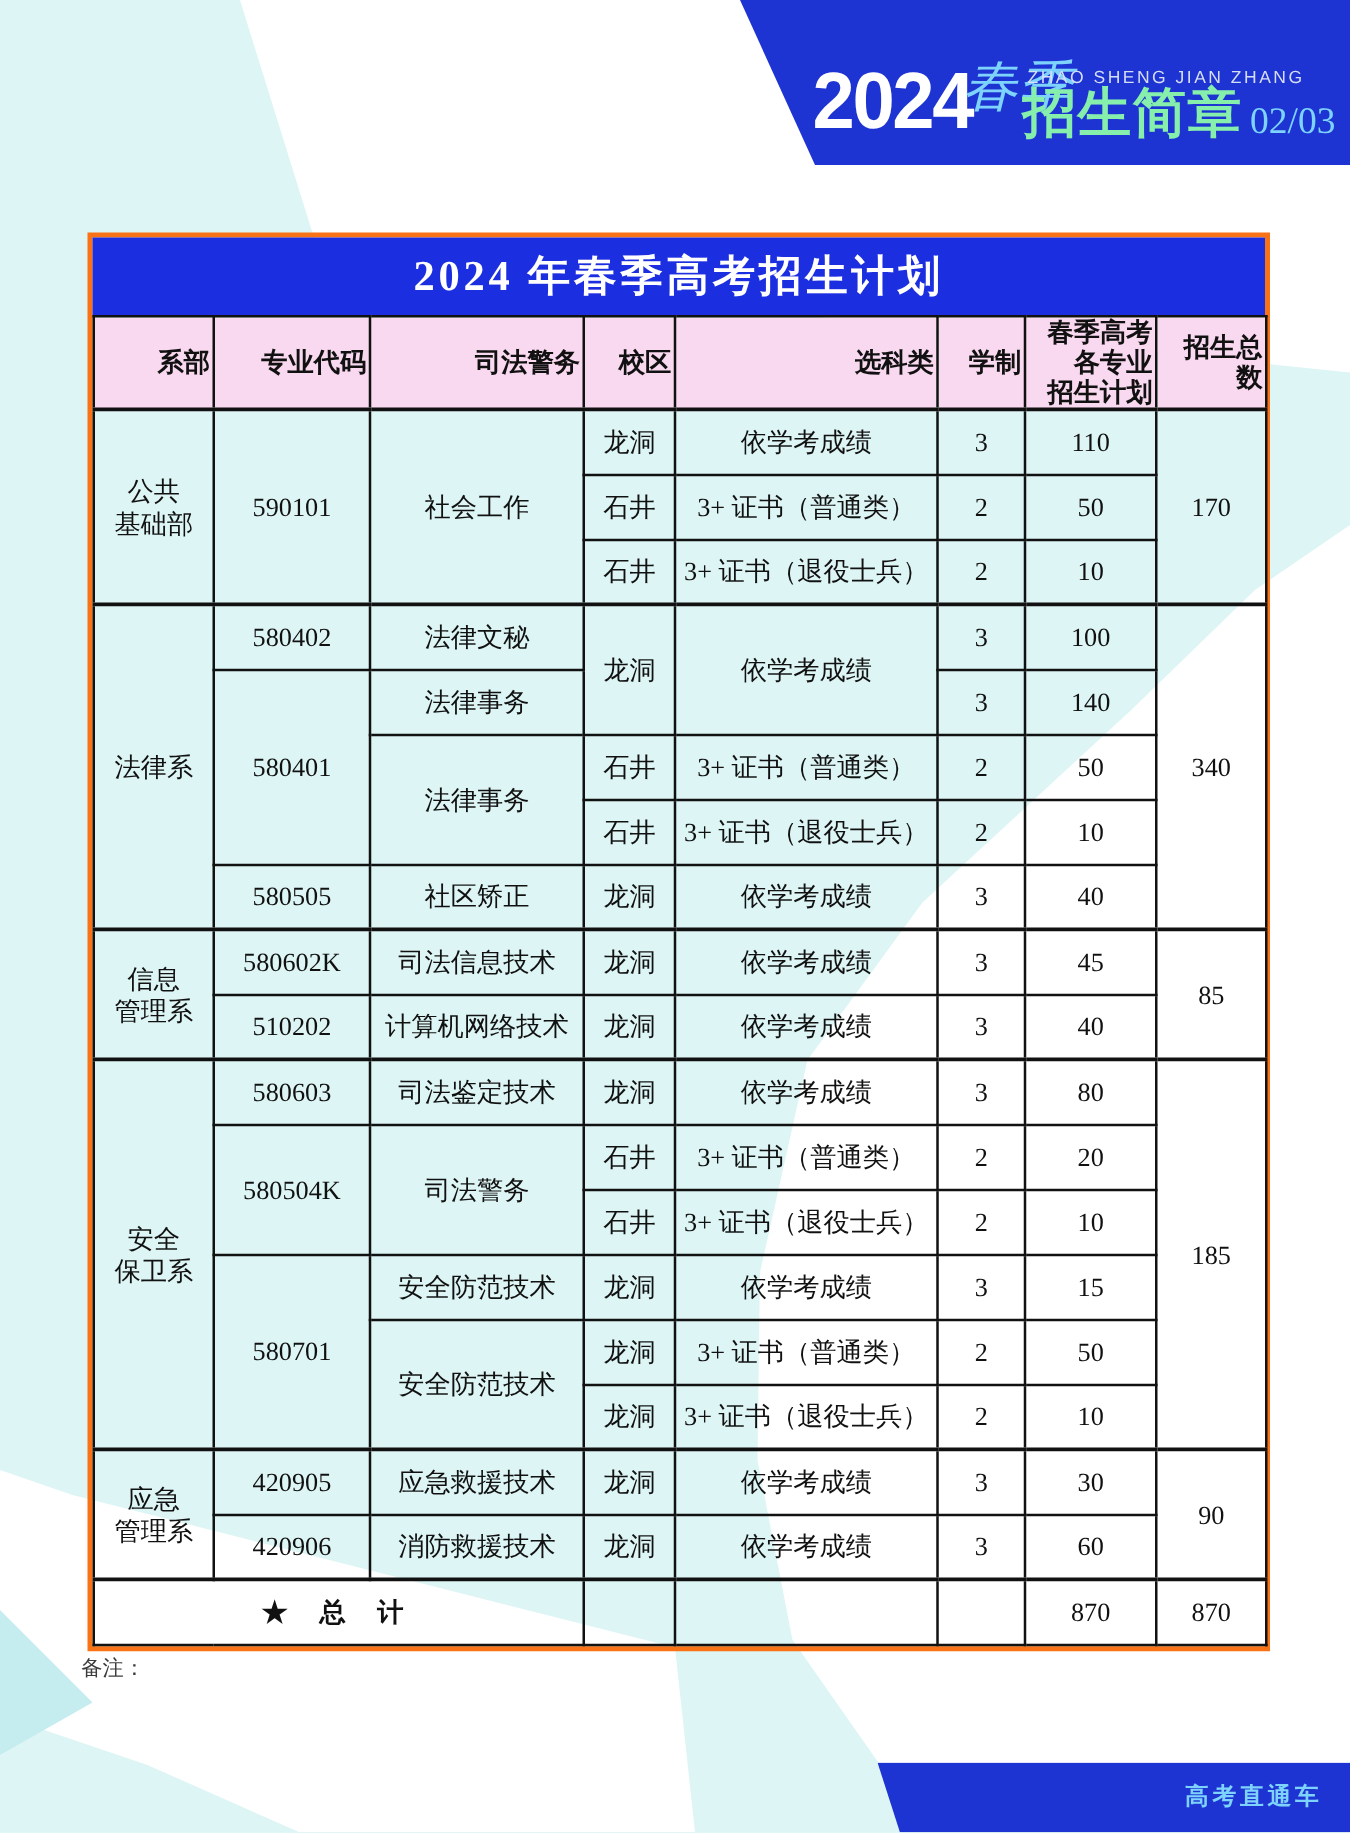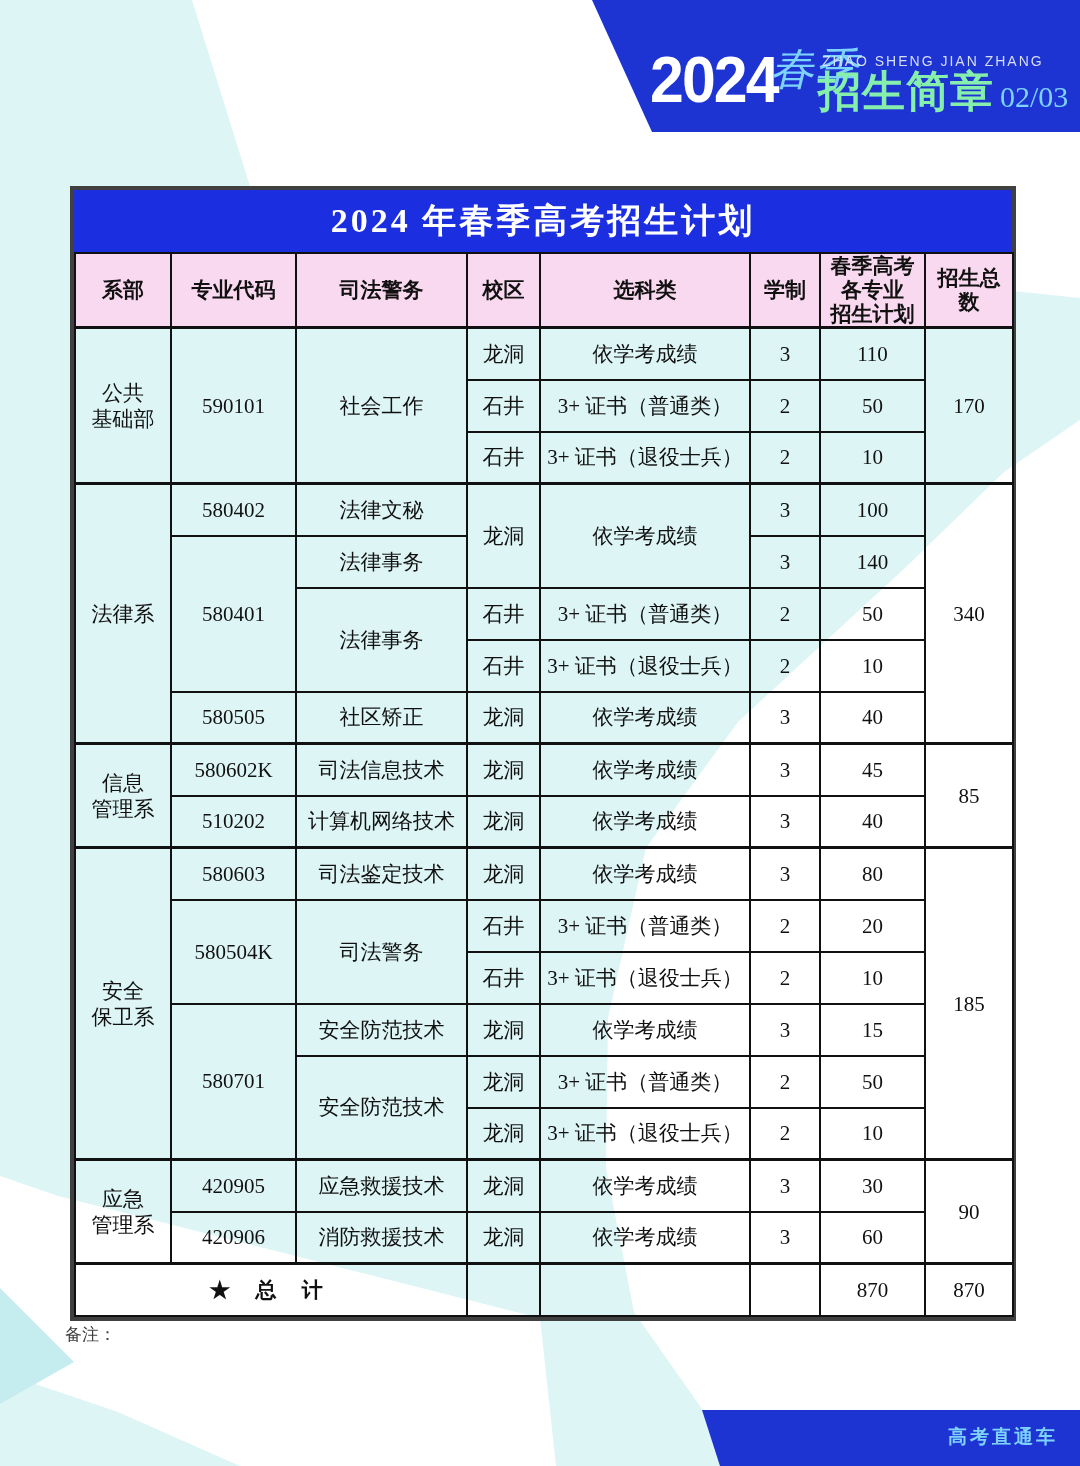--- a/index.html
+++ b/index.html
@@ -49,42 +49,42 @@
     font-size:43px;font-weight:800;color:#86efac;letter-spacing:1px;line-height:1;white-space:nowrap;
   }
   .banner .pagenum{
     position:absolute;left:1000px;top:82px;
     font-family:"Liberation Serif","DejaVu Serif",serif;
     font-size:30px;color:#7dd3fc;line-height:1;
   }
   
   .table-wrap{
     position:absolute;left:70px;top:186px;width:938px;
-    border:4px solid #404040;background:transparent;
+    border:4px solid #f97316;background:transparent;
   }
   .table-title{
     height:62px;background:var(--title-blue,#1c2fe0);
     display:flex;align-items:center;justify-content:center;
     font-family:"Liberation Serif","DejaVu Serif",serif;
     font-size:34px;font-weight:700;color:#fff;letter-spacing:3px;
   }
   table.plan{
     border-collapse:collapse;table-layout:fixed;width:938px;
     font-family:"Liberation Serif","DejaVu Serif",serif;
     font-size:21px;color:#111;
   }
   table.plan th,table.plan td{
     border:2px solid #111;text-align:center;vertical-align:middle;
     padding:0 2px;overflow:hidden;
   }
   table.plan thead tr{height:70px;}
   table.plan tbody tr{height:52px;}
   table.plan th{
     background:var(--pink,#f9d9ef);font-weight:600;font-size:21px;
-    white-space:pre-line;line-height:24px;
+    white-space:pre-line;line-height:24px;text-align:right;
   }
   table.plan td{background:transparent;white-space:pre-line;line-height:26px;}
   table.plan tr.group-start td{border-top:3px solid #111;}
   table.plan td.total-label{letter-spacing:10px;font-weight:600;}
   
   .notes{position:absolute;left:65px;top:1324px;width:900px;
     font-size:17px;color:#3c3c3c;line-height:22px;}
   .notes .label{position:absolute;left:0;top:0;}
   .notes .items{position:absolute;left:55px;top:0;width:845px;white-space:pre-line;}
   .notes .item{white-space:pre-line;}

